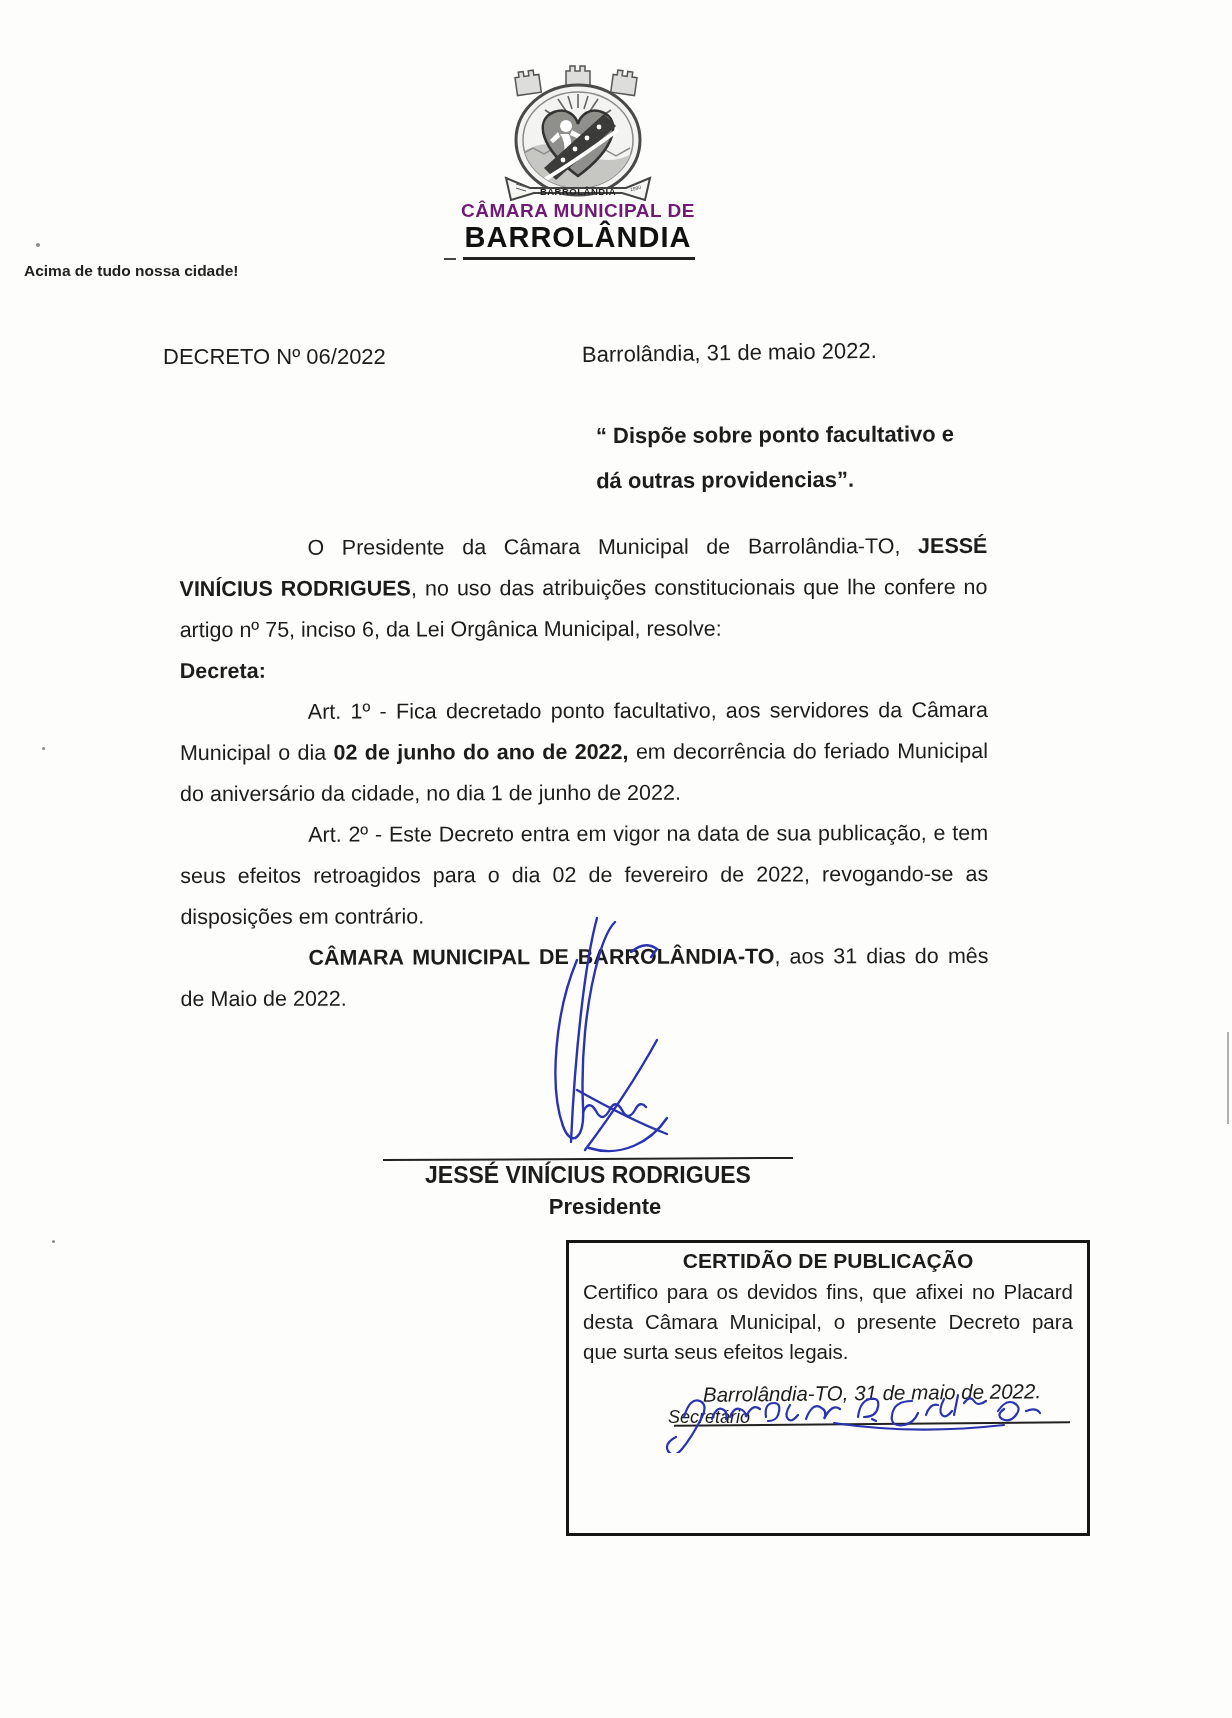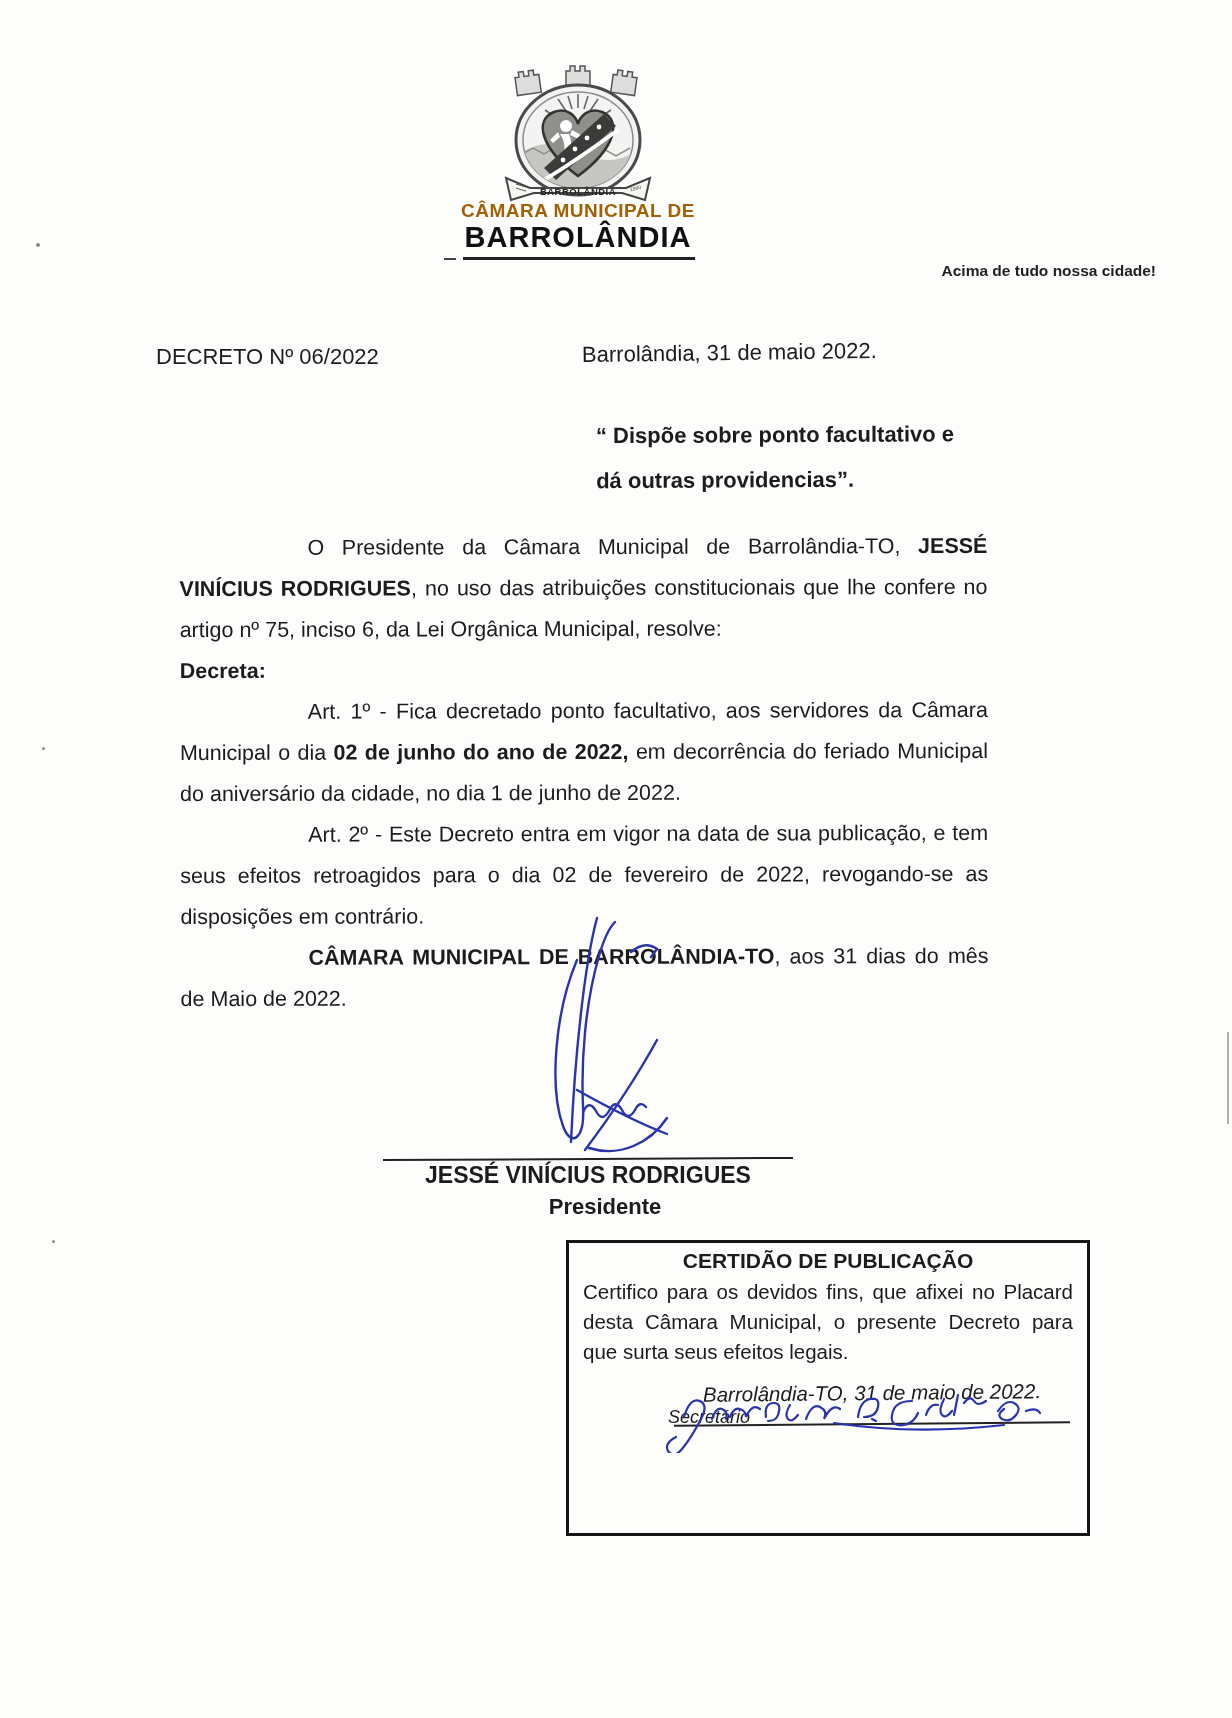--- a/index.html
+++ b/index.html
@@ -11,29 +11,29 @@
   }
   .page{
     position:relative;
     width:1232px;height:1718px;
     background:#fdfdfc;
     overflow:hidden;
   }
   
   .emblem{position:absolute;left:478px;top:64px;width:200px;height:150px;}
   .org1{position:absolute;left:0;top:200px;width:1156px;text-align:center;
-        font-weight:bold;font-size:19px;letter-spacing:.5px;color:#a16207;}
+        font-weight:bold;font-size:19px;letter-spacing:.5px;color:#701a75;}
   .org2{position:absolute;left:0;top:221px;width:1156px;text-align:center;
         font-weight:bold;font-size:29px;letter-spacing:1px;color:#111;}
   .org-rule{position:absolute;left:463px;top:257px;width:232px;height:3px;background:#222;}
   .org-rule-dash{position:absolute;left:444px;top:258px;width:12px;height:2px;background:#444;}
-  .tagline{position:absolute;left:0;top:262px;width:1156px;text-align:right;
-        font-weight:bold;font-size:15.5px;color:#222;}
+  .tagline{position:absolute;left:0;top:262px;width:1156px;text-align:left;
+        font-weight:bold;font-size:15.5px;color:#222;padding-left:24px;}
   
-  .decree-number{position:absolute;left:156px;top:344px;font-size:22px;}
+  .decree-number{position:absolute;left:163px;top:344px;font-size:22px;}
   .decree-date{position:absolute;left:582px;top:340px;font-size:22px;transform:rotate(-0.8deg);}
   .epigraph{position:absolute;left:596px;top:412px;width:435px;
         font-weight:bold;font-size:22px;line-height:45px;transform:rotate(-0.3deg);}
   
   .body-flow{
     position:absolute;left:180px;top:527px;width:808px;
     font-size:21.5px;line-height:41px;text-align:justify;
     transform:rotate(-0.15deg);
   }
   .body-flow p{margin:0;}

